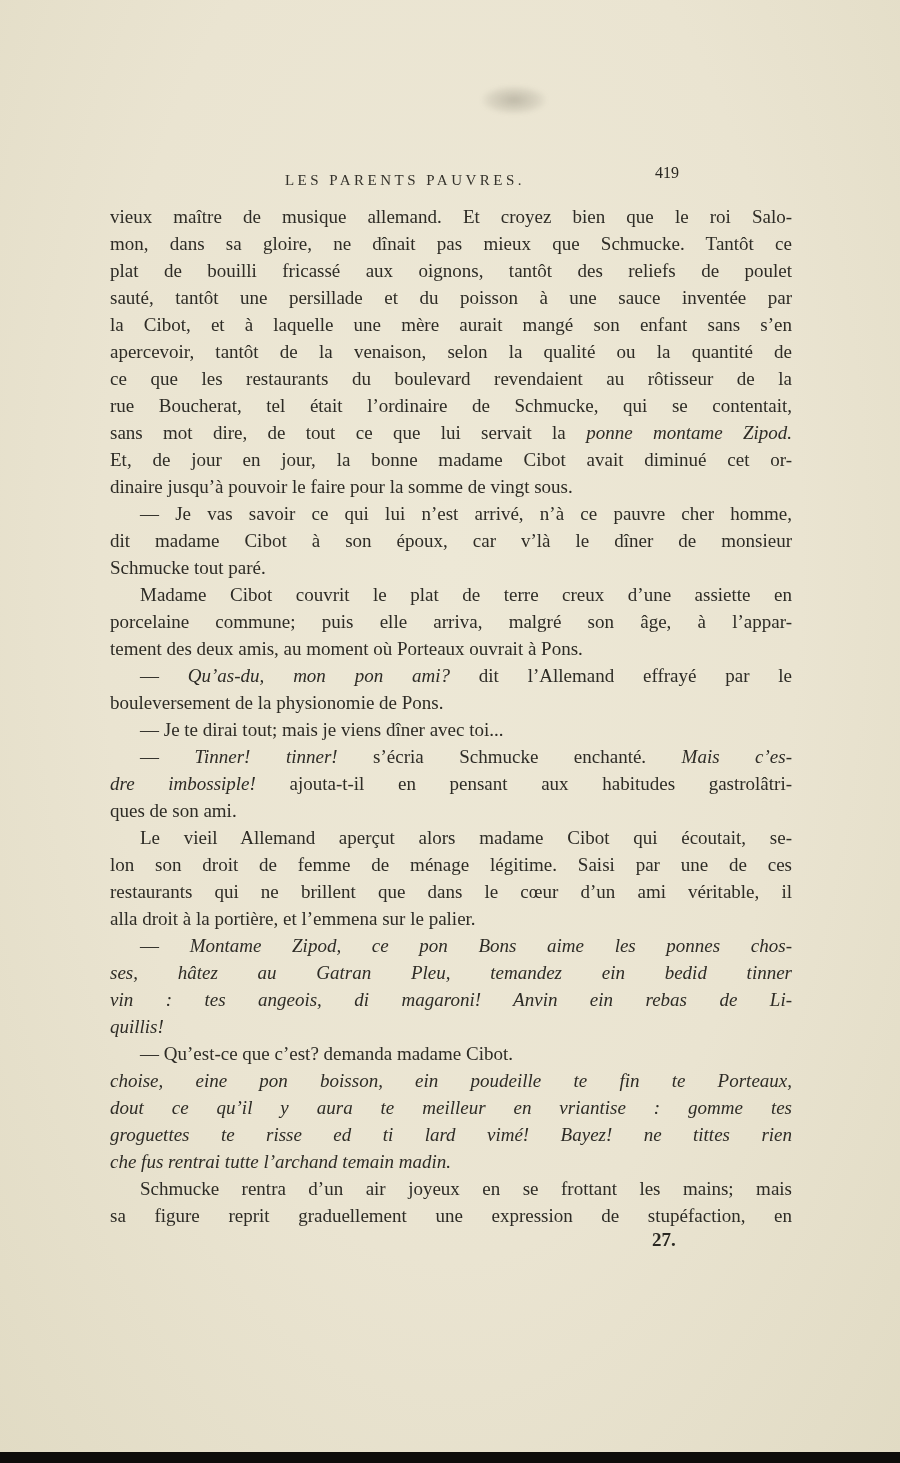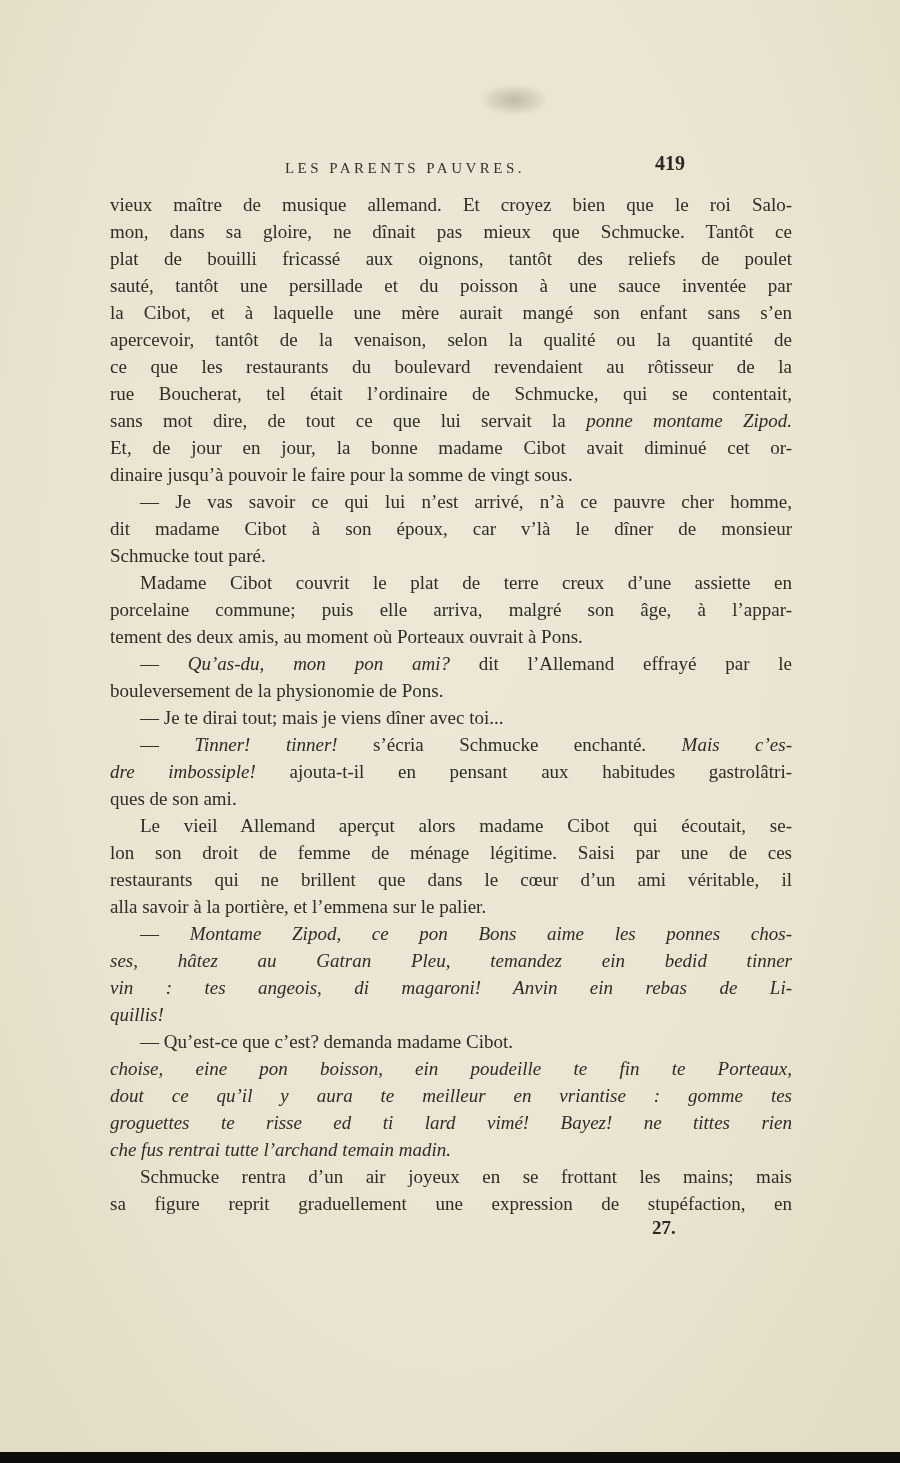--- a/index.html
+++ b/index.html
@@ -5,30 +5,30 @@
   html,body { margin:0; padding:0; }
   .page {
     position:relative;
     width:900px; height:1463px;
     background: radial-gradient(ellipse at 50% 38%, #ede8d6 0%, #eae4d1 55%, #e1dbc4 100%);
     font-family: "Liberation Serif", serif;
     color:#2e2c26;
     overflow:hidden;
   }
   .content {
-    position:absolute; left:110px; top:152px; width:682px;
+    position:absolute; left:110px; top:164px; width:682px;
   }
   .running-head { position:relative; height:39px; }
   .head-title {
     position:absolute; left:295px; top:8px; transform:translateX(-50%);
     font-size:15px; letter-spacing:3.5px; color:#35332c; white-space:nowrap;
   }
   .head-num {
     position:absolute; left:545px; top:0px;
-    font-size:20px; font-weight:bold; color:#2a2822;
+    font-size:16px; font-weight:normal; color:#2a2822;
   }
   .page-body { margin-top:0; }
   .line {
     height:27px; line-height:27px;
     font-size:19px;
     text-align:justify;
     text-justify:inter-word;
     white-space:normal;
   }
   .line.just { text-align-last:justify; }
@@ -82,21 +82,21 @@
         <div class="line"><span class="rm">tement des deux amis, au moment où Porteaux ouvrait à Pons.</span></div>
         <div class="line indent just"><span class="rm">— </span><span class="it">Qu’as-du, mon pon ami?</span><span class="rm"> dit l’Allemand effrayé par le</span></div>
         <div class="line"><span class="rm">bouleversement de la physionomie de Pons.</span></div>
         <div class="line indent"><span class="rm">— Je te dirai tout; mais je viens dîner avec toi...</span></div>
         <div class="line indent just"><span class="rm">— </span><span class="it">Tinner! tinner!</span><span class="rm"> s’écria Schmucke enchanté. </span><span class="it">Mais c’es-</span></div>
         <div class="line just"><span class="it">dre imbossiple!</span><span class="rm"> ajouta-t-il en pensant aux habitudes gastrolâtri-</span></div>
         <div class="line"><span class="rm">ques de son ami.</span></div>
         <div class="line indent just"><span class="rm">Le vieil Allemand aperçut alors madame Cibot qui écoutait, se-</span></div>
         <div class="line just"><span class="rm">lon son droit de femme de ménage légitime. Saisi par une de ces</span></div>
         <div class="line just"><span class="rm">restaurants qui ne brillent que dans le cœur d’un ami véritable, il</span></div>
-        <div class="line"><span class="rm">alla savoir à la portière, et l’emmena sur le palier.</span></div>
+        <div class="line"><span class="rm">alla droit à la portière, et l’emmena sur le palier.</span></div>
         <div class="line indent just"><span class="rm">— </span><span class="it">Montame Zipod, ce pon Bons aime les ponnes chos-</span></div>
         <div class="line just"><span class="it">ses, hâtez au Gatran Pleu, temandez ein bedid tinner</span></div>
         <div class="line just"><span class="it">vin : tes angeois, di magaroni! Anvin ein rebas de Li-</span></div>
         <div class="line"><span class="it">quillis!</span></div>
         <div class="line indent"><span class="rm">— Qu’est-ce que c’est? demanda madame Cibot.</span></div>
         <div class="line just"><span class="it">choise, eine pon boisson, ein poudeille te fin te Porteaux,</span></div>
         <div class="line just"><span class="it">dout ce qu’il y aura te meilleur en vriantise : gomme tes</span></div>
         <div class="line just"><span class="it">groguettes te risse ed ti lard vimé! Bayez! ne tittes rien</span></div>
         <div class="line"><span class="it">che fus rentrai tutte l’archand temain madin.</span></div>
         <div class="line indent just"><span class="rm">Schmucke rentra d’un air joyeux en se frottant les mains; mais</span></div>

